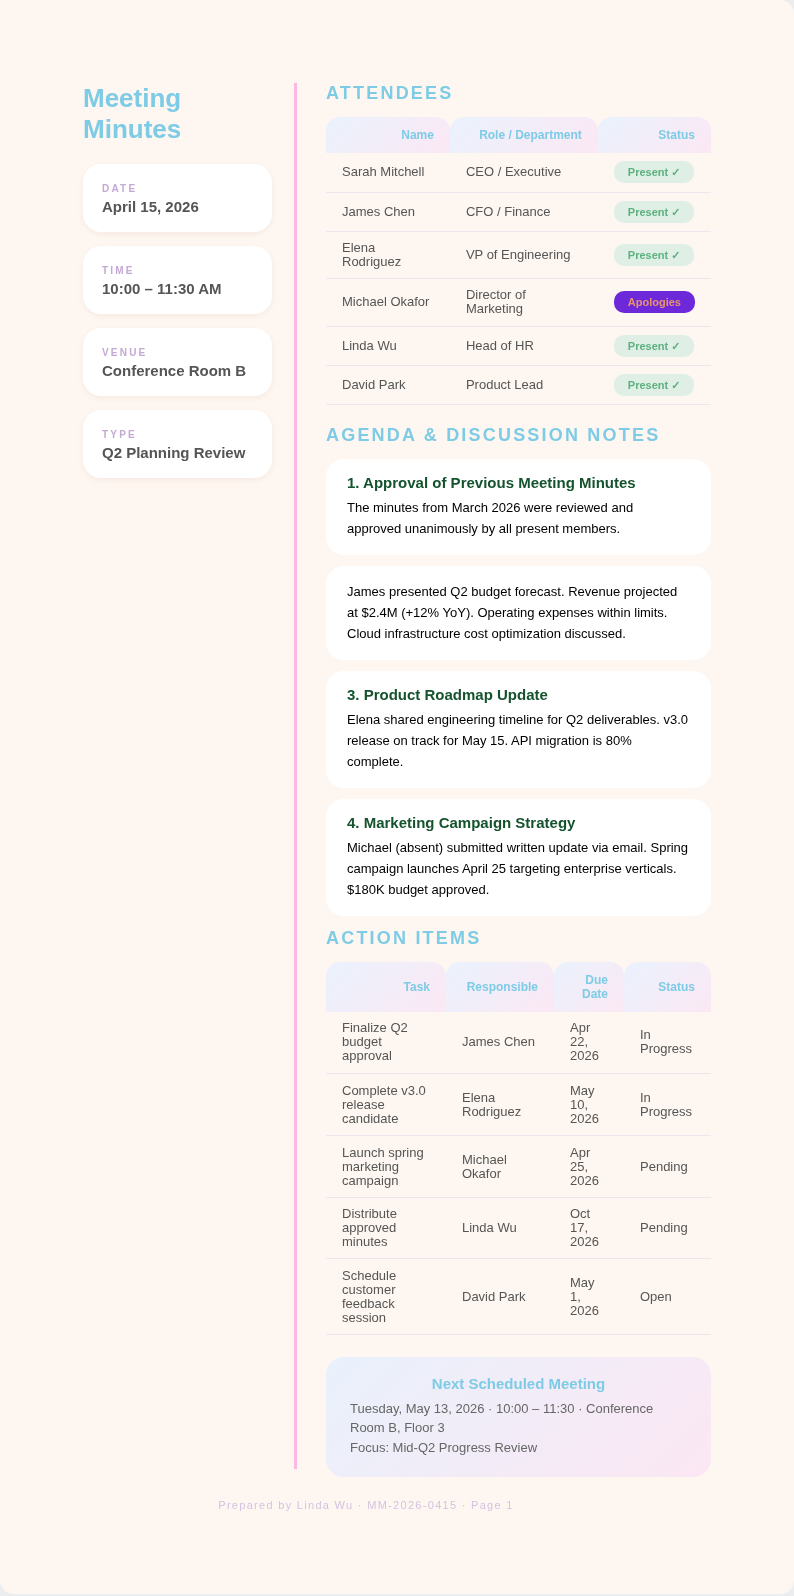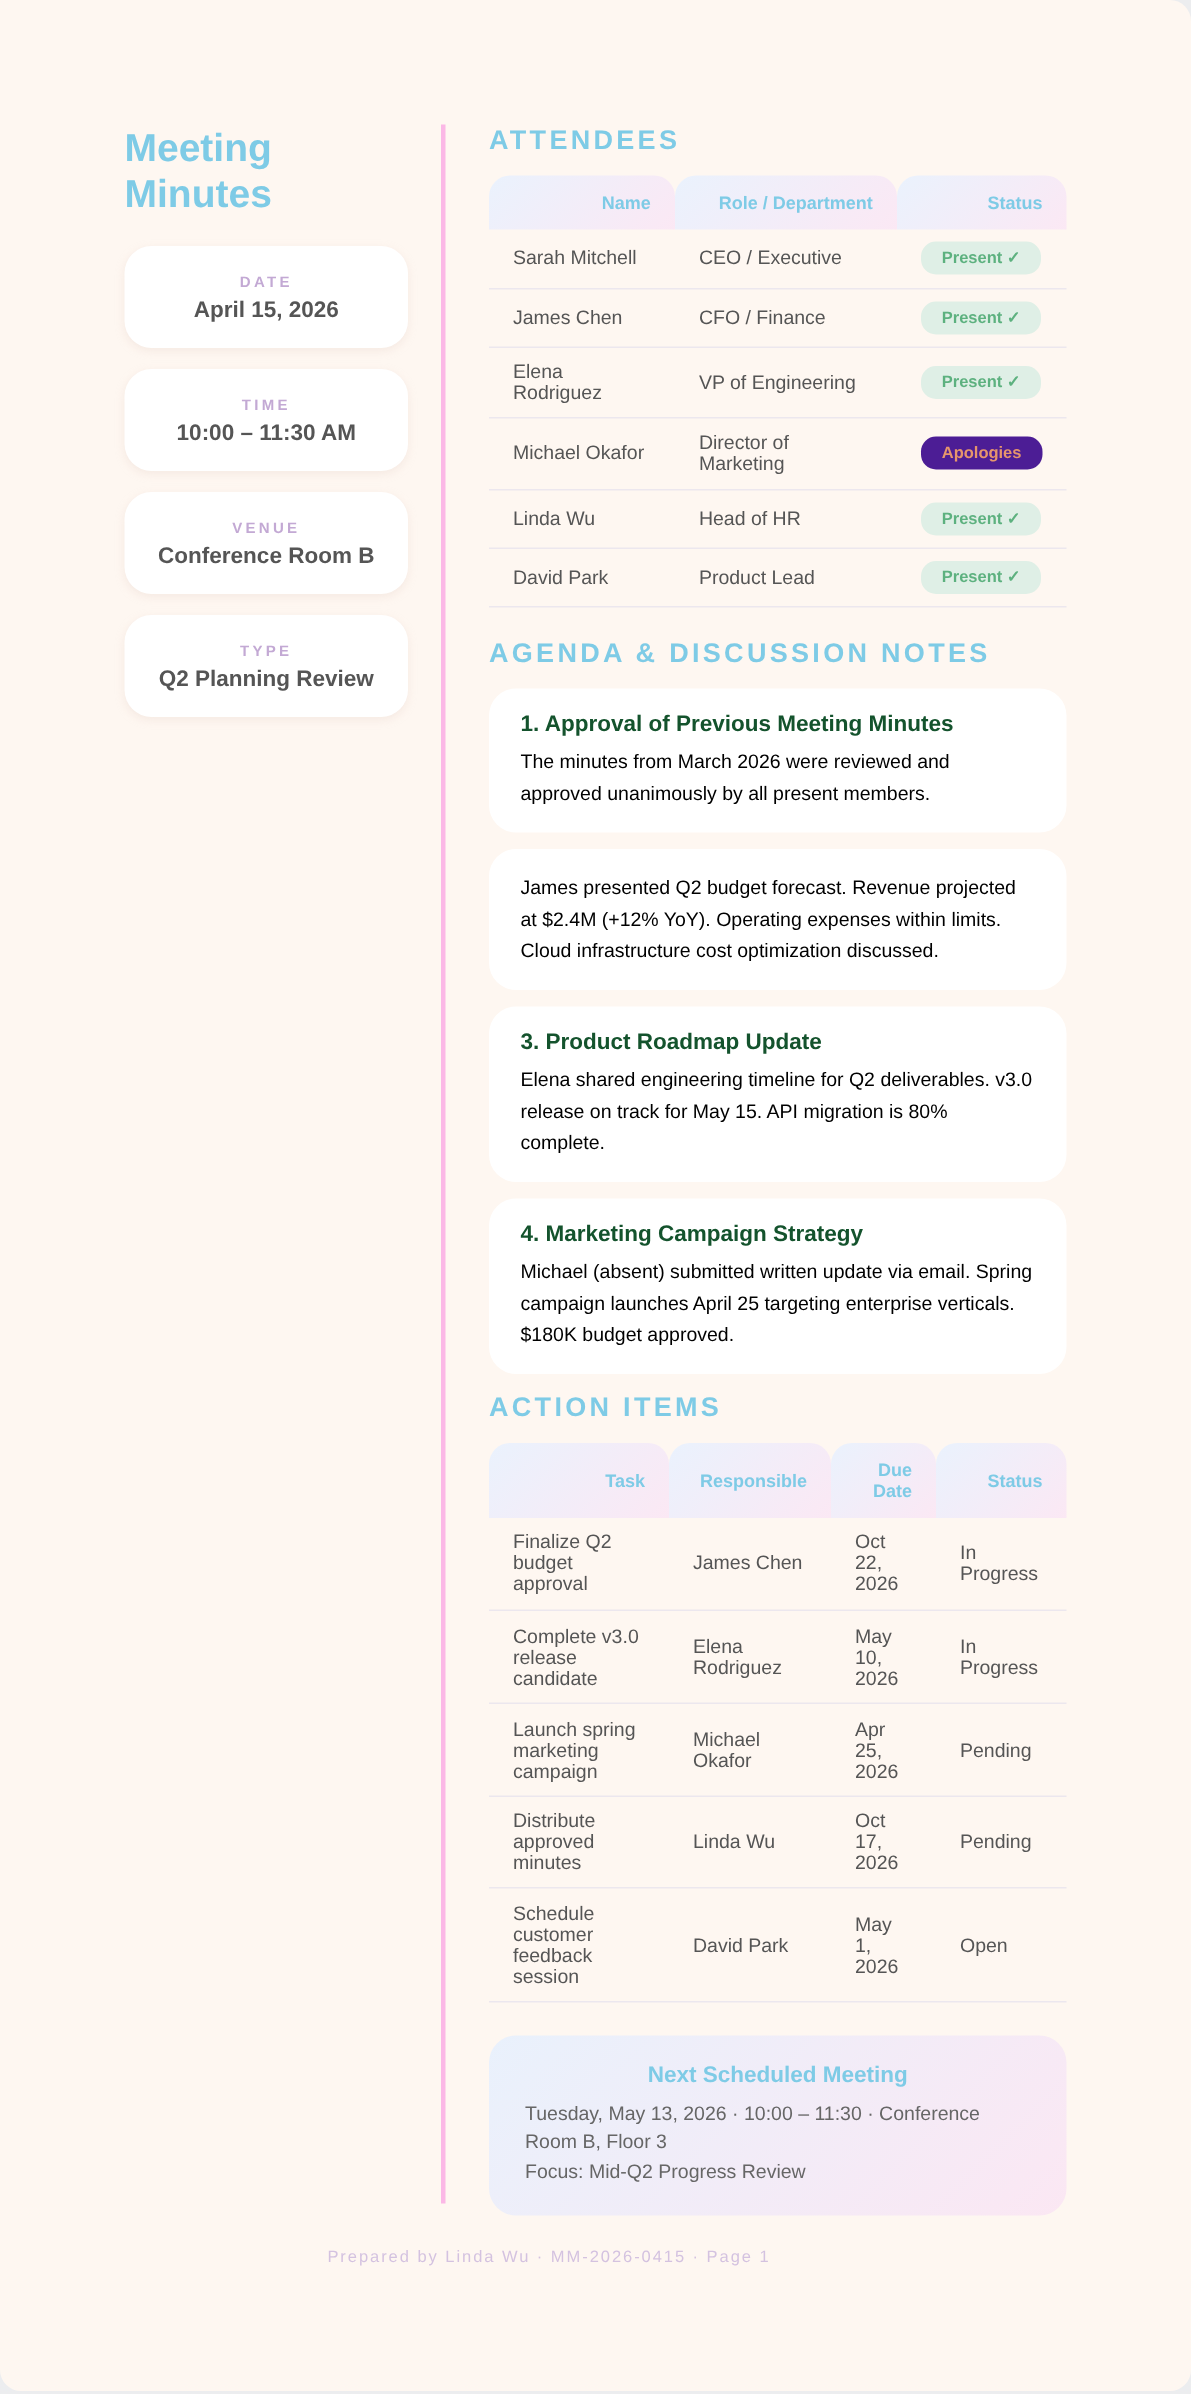--- a/index.html
+++ b/index.html
@@ -23,21 +23,21 @@
   }
   .title {
     font-size: 26px; font-weight: 700; color: #7ecbe6;
     line-height: 31px; margin: 0 0 19px 0;
   }
   .info-card {
     background: #fff; border-radius: 18px;
     padding: 19px 19px 18px 19px;
     margin-bottom: 14px;
     box-shadow: 0 2px 6px rgba(230,210,200,0.35);
-    height: 68px; box-sizing: border-box; text-align: center;
+    height: 68px; box-sizing: border-box;
   }
   .info-label {
     font-size: 10px; font-weight: 700; letter-spacing: 2.2px;
     color: #c3a9d4; margin-bottom: 4px;
   }
   .info-value { font-size: 15px; font-weight: 700; color: #555; }
 
   .divider {
     position: absolute; left: 294px; top: 83px; width: 3px; height: 1386px;
     background: #fbb8e6;
@@ -57,21 +57,21 @@
   td {
     padding: 0 16px; color: #555; border-bottom: 1px solid #ece7ee;
     line-height: 14px;
   }
   .att th { height: 36px; }
   .badge {
     display: inline-block; font-size: 11px; font-weight: 700;
     padding: 4px 14px; border-radius: 10px;
   }
   .badge.present { background: #dfefe6; color: #5db17f; }
-  .badge.apologies { background: #4c1d95; color: #e6956c; }
+  .badge.apologies { background: #6d28d9; color: #e6956c; }
 
   .agenda-card {
     background: #fff; border-radius: 18px;
     padding: 15px 21px 16px 21px; margin-bottom: 11px;
   }
   .agenda-title { font-size: 15px; font-weight: 700; color: #14532d; margin-bottom: 6px; }
   .agenda-text { font-size: 13px; line-height: 21px; color: #000000; }
 
   .act th { height: 50px; line-height: 14px; }
 
@@ -197,21 +197,21 @@
           <th>Task</th>
           <th>Responsible</th>
           <th>Due Date</th>
           <th>Status</th>
         </tr>
       </thead>
       <tbody>
         <tr style="height:62px">
           <td>Finalize Q2 budget approval</td>
           <td>James Chen</td>
-          <td>Oct 22, 2026</td>
+          <td>Apr 22, 2026</td>
           <td>In Progress</td>
         </tr>
         <tr style="height:62px">
           <td>Complete v3.0 release candidate</td>
           <td>Elena Rodriguez</td>
           <td>May 10, 2026</td>
           <td>In Progress</td>
         </tr>
         <tr style="height:62px">
           <td>Launch spring marketing campaign</td>

